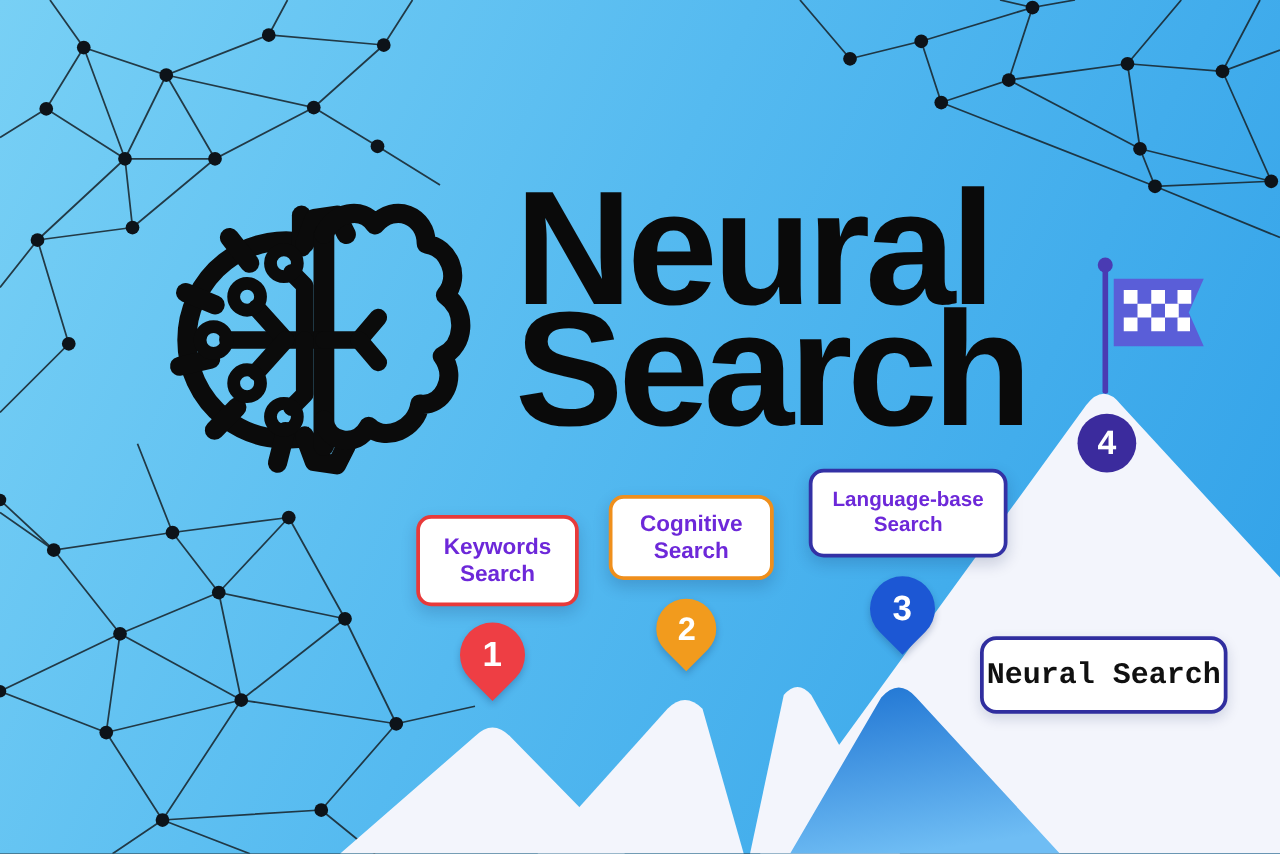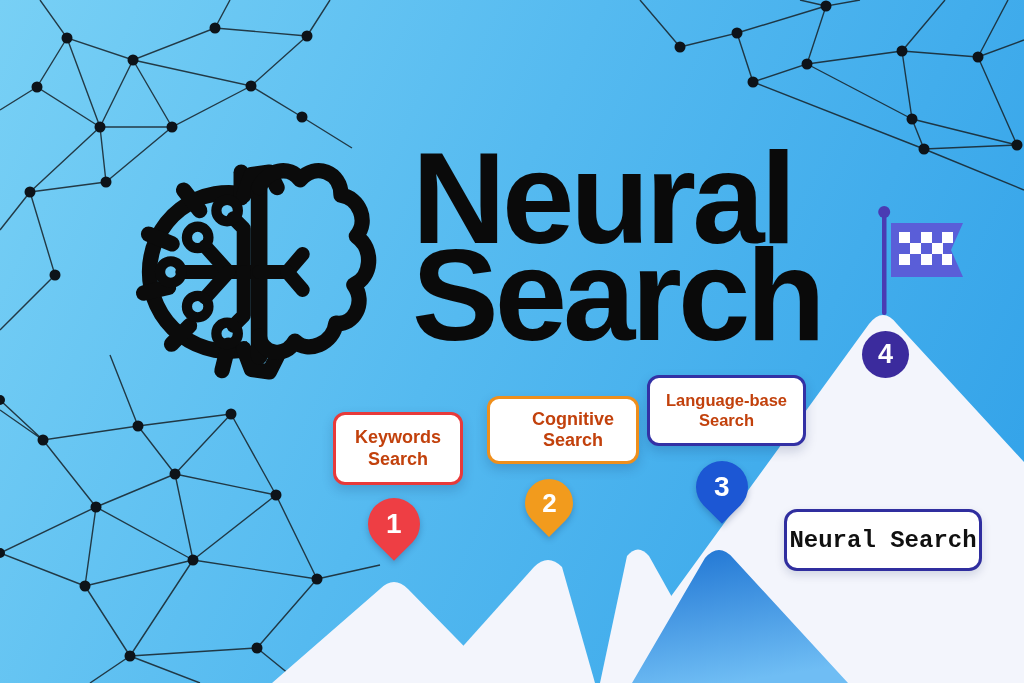--- a/index.html
+++ b/index.html
@@ -12,21 +12,21 @@
   .page-title{
     position:absolute;left:412px;top:150px;
     font-size:130px;font-weight:bold;letter-spacing:-4px;
     line-height:97px;color:#0a0a0a;white-space:nowrap;
   }
   .icon-wrap{position:absolute;left:126px;top:144px;width:256px;height:256px;}
   
   .bubble{
     position:absolute;background:#fff;border:3.5px solid #000;border-radius:12px;
     display:flex;flex-direction:column;align-items:center;justify-content:center;
-    text-align:center;font-weight:bold;color:#c2410c;
+    text-align:center;font-weight:bold;color:#6d28d9;
     box-shadow:0 5px 12px rgba(10,30,80,.18);
   }
   .bubble .tail{
     position:absolute;bottom:-11px;left:50%;margin-left:-9px;width:18px;height:18px;
     background:#fff;transform:rotate(45deg);z-index:-1;
     border:3.5px solid #000;border-top:none;border-left:none;border-radius:0 0 4px 0;
   }
   .bubble .l1,.bubble .l2{display:block;line-height:1.18;}
   .b1{left:333px;top:412px;width:124px;height:67px;font-size:18px;}
   .b2{left:487px;top:396px;width:126px;height:62px;font-size:18px;}
@@ -204,21 +204,21 @@
 
   <div class="bubble b1" style="border-color: rgb(232, 58, 58);">
     <span class="l1">Keywords</span>
     <span class="l2">Search</span>
     <span class="tail" style="border-color: rgb(232, 58, 58);"></span>
   </div>
   <div class="pin p1" style="background: rgb(238, 62, 68);">
     <span>1</span>
   </div>
 
-  <div class="bubble b2" style="border-color: rgb(239, 143, 28); padding-left: 20px;">
+  <div class="bubble b2" style="border-color: rgb(239, 143, 28);">
     <span class="l1">Cognitive</span>
     <span class="l2">Search</span>
     <span class="tail" style="border-color: rgb(239, 143, 28);"></span>
   </div>
   <div class="pin p2" style="background: rgb(242, 155, 29);">
     <span>2</span>
   </div>
 
   <div class="bubble b3" style="border-color: rgb(51, 49, 165);">
     <span class="l1">Language-base</span>

